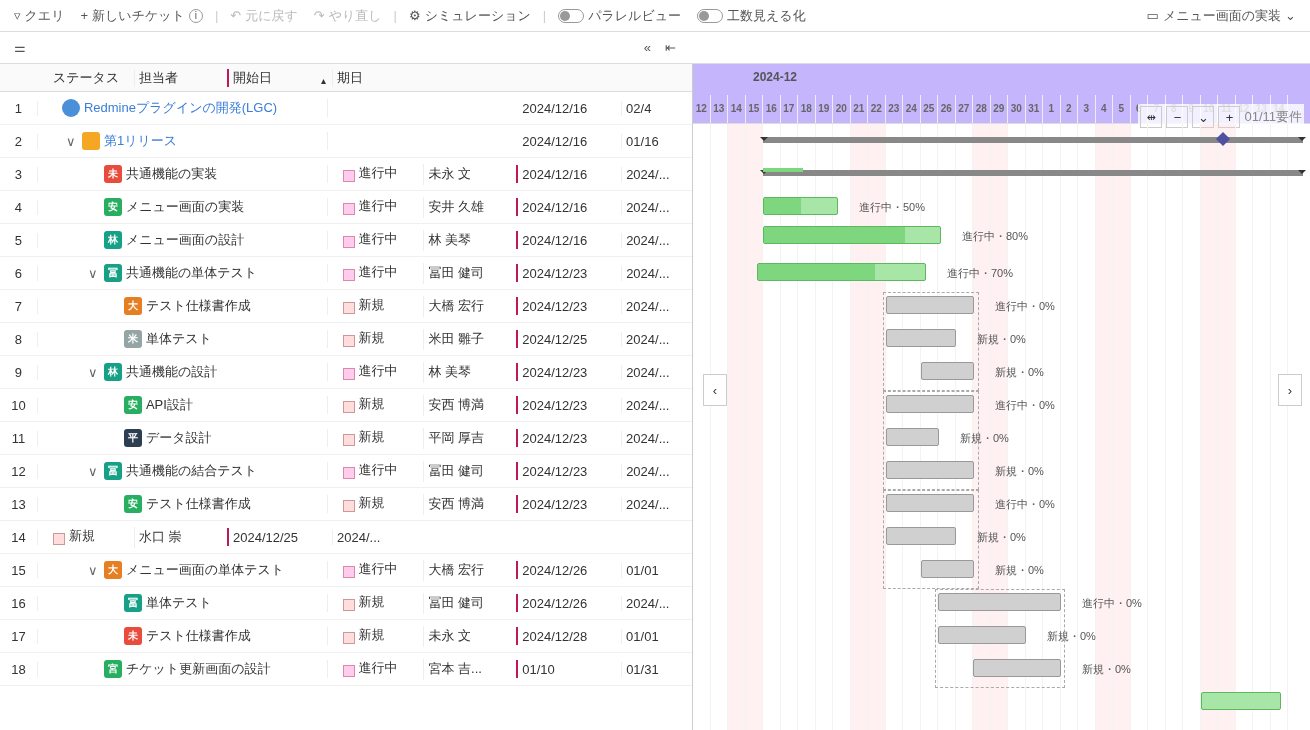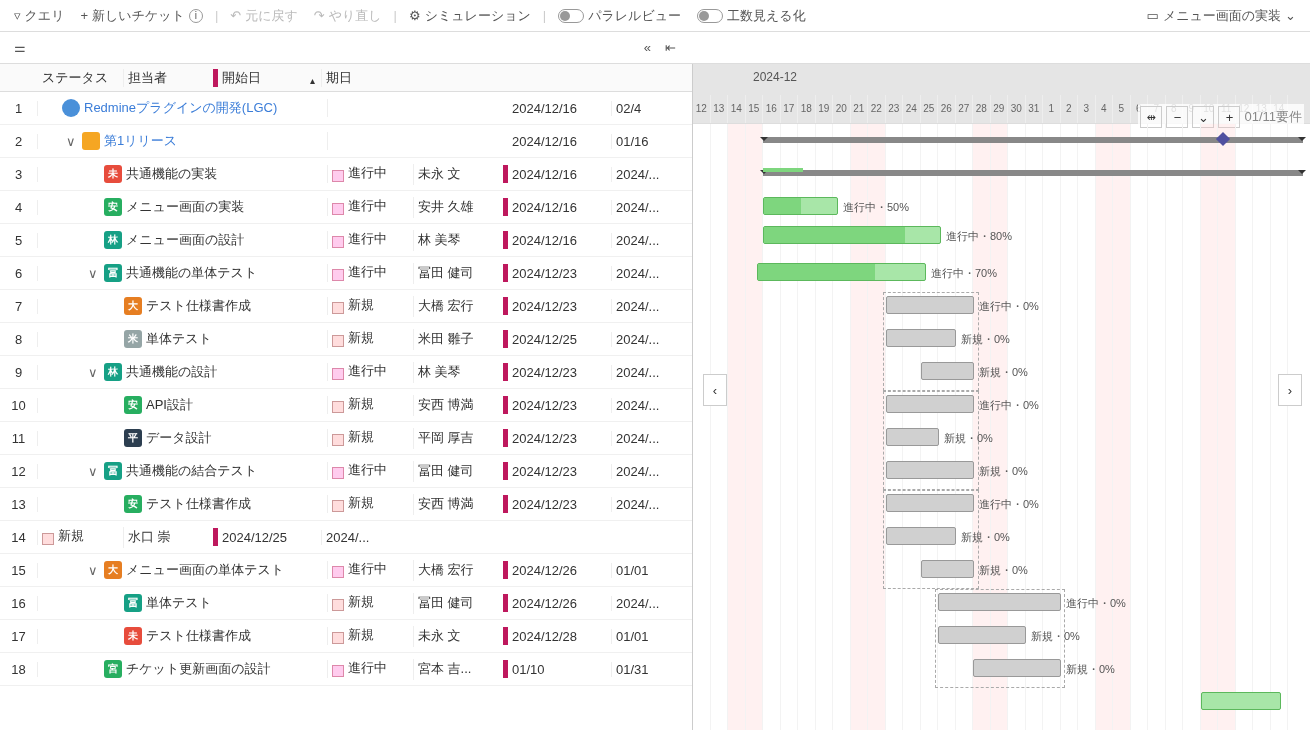--- a/index.html
+++ b/index.html
@@ -12,22 +12,22 @@
 .toggle { width:26px; height:14px; border:1px solid #999; border-radius:7px; display:inline-block; position:relative; }
 .toggle::after{content:'';width:10px;height:10px;background:#999;border-radius:50%;position:absolute;top:1px;left:1px;}
 .subbar { height: 32px; border-bottom: 1px solid #ddd; display:flex; align-items:center; padding: 0 8px; position:relative;}
 .subbar .collapse-btn { position:absolute; right: 628px; display:flex; gap:2px;}
 .main { display:flex; height: calc(100vh - 64px); }
 .left { width: 693px; border-right: 1px solid #ccc; display:flex; flex-direction:column; overflow:hidden;}
 .right { flex:1; position:relative; overflow:hidden;}
 .hdr-row { display:flex; height:28px; border-bottom:1px solid #ddd; background:#fafafa; align-items:center;}
 .col-num{width:38px;text-align:center;border-right:1px solid #eee;}
 .col-sub{width:290px;padding-left:8px;border-right:1px solid #eee;}
-.col-stat{width:86px;padding-left:4px;border-right:1px solid #eee;}
-.col-asg{width:94px;padding-left:4px;border-right:5px solid #be185d;}
+.col-stat{width:86px;padding-left:4px;border-right:1px solid #eee;margin-left:11px;}
+.col-asg{width:94px;padding-left:4px;border-right:2px solid #be185d;}
 .col-start{width:104px;padding-left:4px;border-right:1px solid #eee;position:relative;}
 .col-due{width:70px;padding-left:4px;}
 .sort-ico{position:absolute;right:6px;top:6px;font-size:10px;}
 .rows{overflow-y:auto;flex:1;}
 .row{display:flex;height:33px;align-items:center;border-bottom:1px solid #f0f0f0;}
 .row .col-sub{display:flex;align-items:center;gap:4px;}
 .indent0{padding-left:8px}.indent1{padding-left:28px}.indent2{padding-left:50px}.indent3{padding-left:70px}
 .exp{width:12px;cursor:pointer;color:#666;}
 .ticon{width:18px;height:18px;border-radius:3px;display:inline-flex;align-items:center;justify-content:center;color:#fff;font-size:10px;font-weight:bold;}
 .ti-proj{background:#4a90d9;border-radius:50%;}
@@ -36,33 +36,33 @@
 .ti-grn{background:#27ae60;}
 .ti-teal{background:#16a085;}
 .ti-orange{background:#e67e22;}
 .ti-navy{background:#2c3e50;}
 .ti-gray{background:#95a5a6;}
 .subj-link{color:#3b7dd8;cursor:pointer;}
 .subj{color:#333;}
 .stat-box{display:inline-flex;align-items:flex-end;gap:4px;}
 .stat-sq{width:12px;height:12px;border:1px solid #c99;background:#fdd;}
 .stat-sq.ip{background:#fce;border-color:#d8a;}
-.timeline-hdr{height:60px;border-bottom:1px solid #ddd;background:#e5e5e5;position:relative;}
+.timeline-hdr{height:60px;border-bottom:1px solid #ddd;background:#c4b5fd;position:relative;font-weight:bold;}
 .month-lbl{position:absolute;top:6px;left:60px;font-size:12px;color:#555;}
 .day-row{position:absolute;bottom:0;left:0;right:0;height:28px;display:flex;}
 .day-cell{width:17.5px;text-align:center;font-size:10px;color:#666;border-right:1px solid #eee;line-height:28px;}
 .gantt-body{position:relative;height:calc(100% - 60px);overflow:hidden;}
 .grid-bg{position:absolute;inset:0;display:flex;}
 .grid-col{width:17.5px;border-right:1px solid #f3f3f3;}
 .grid-col.today{background:rgba(180,210,255,0.3);}
 .grid-col.hol{background:rgba(255,200,200,0.25);}
 .grow{position:absolute;left:0;right:0;height:33px;}
 .bar{position:absolute;height:18px;top:7px;border:1px solid #999;background:#d0d0d0;border-radius:2px;}
 .bar.green{background:#a8e6a8;border-color:#5cb85c;}
-.bar-lbl{position:absolute;left:100%;margin-left:6px;white-space:nowrap;top:2px;font-size:11px;color:#555;}
+.bar-lbl{position:absolute;left:100%;margin-left:22px;white-space:nowrap;top:2px;font-size:11px;color:#555;}
 .sum-bar{position:absolute;height:6px;top:13px;background:#888;}
 .sum-bar::before{content:'';position:absolute;left:-3px;top:0;border:4px solid transparent;border-top-color:#333;}
 .sum-bar::after{content:'';position:absolute;right:-3px;top:0;border:4px solid transparent;border-top-color:#333;}
 .diamond{position:absolute;width:10px;height:10px;background:#5050a0;transform:rotate(45deg);top:10px;}
 .group-box{position:absolute;border:1px dashed #aaa;}
 .nav-arrow{position:absolute;top:250px;width:24px;height:32px;background:#fff;border:1px solid #ccc;display:flex;align-items:center;justify-content:center;cursor:pointer;z-index:5;}
 .nav-left{left:10px}.nav-right{right:8px;}
 .zoom-ctrl{position:absolute;top:40px;right:6px;display:flex;gap:4px;align-items:center;background:rgba(255,255,255,0.8);padding:2px;}
 .zbtn{width:22px;height:22px;border:1px solid #ccc;display:inline-flex;align-items:center;justify-content:center;cursor:pointer;font-size:11px;}
 </style>

